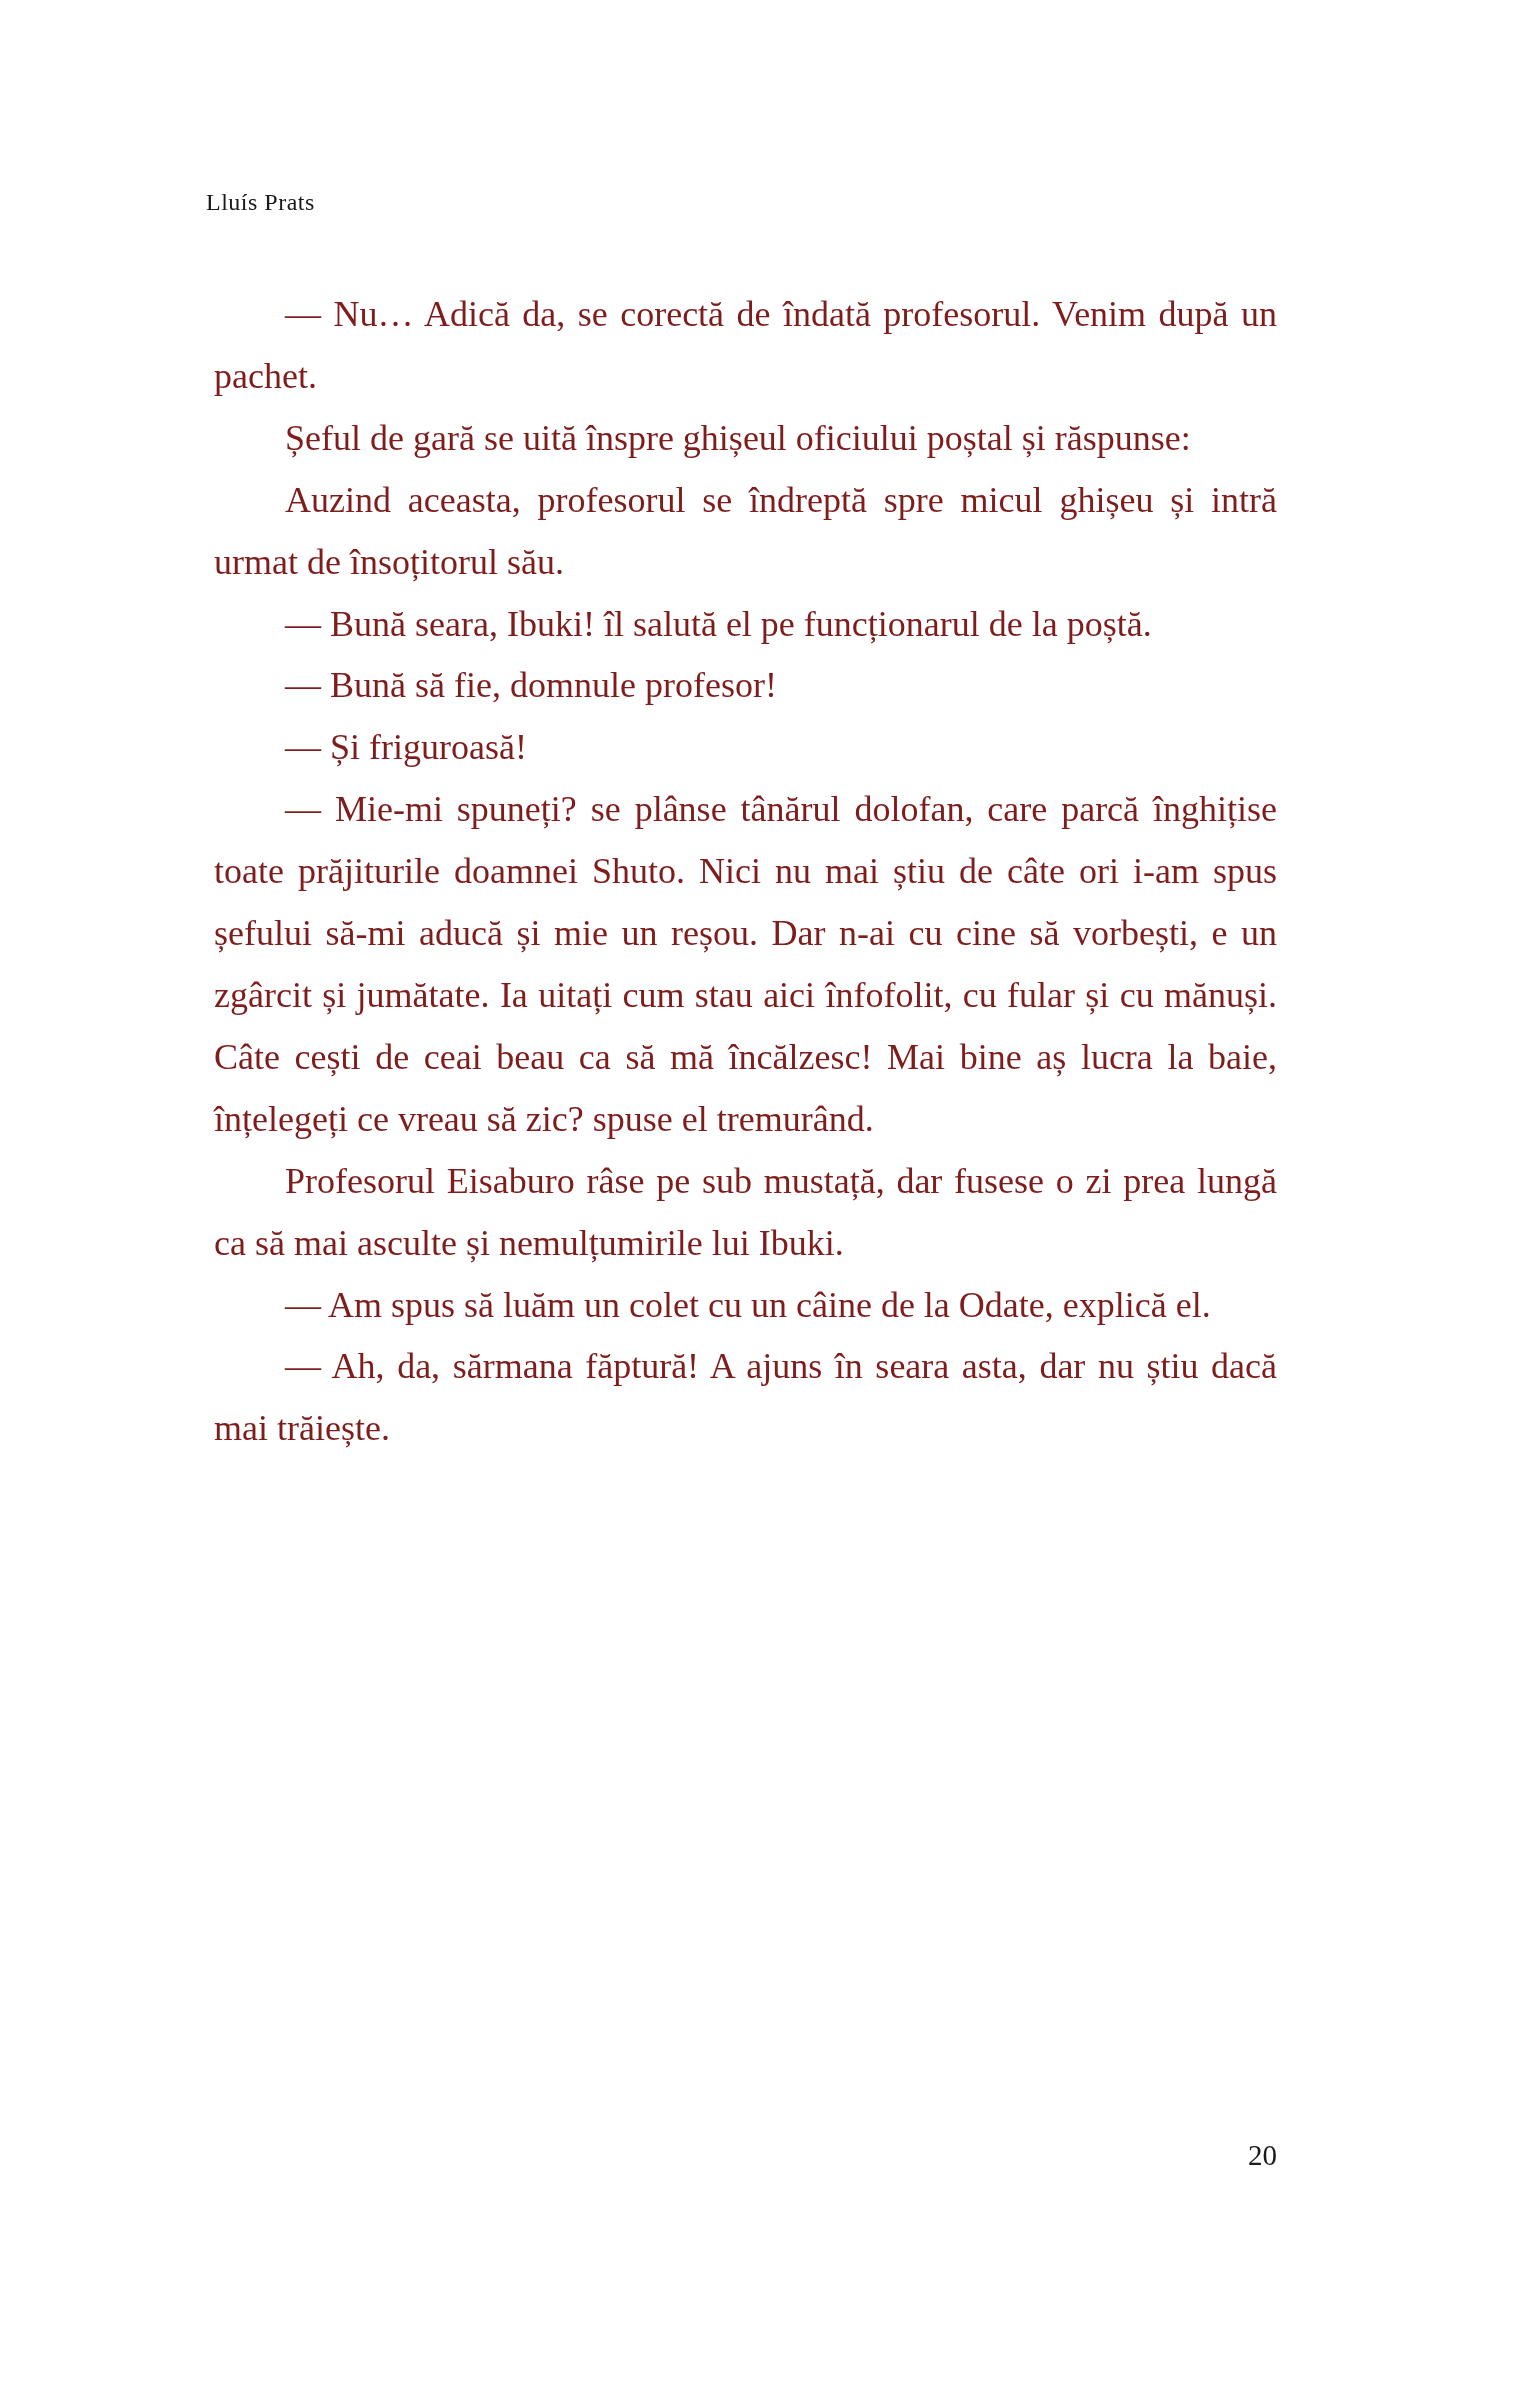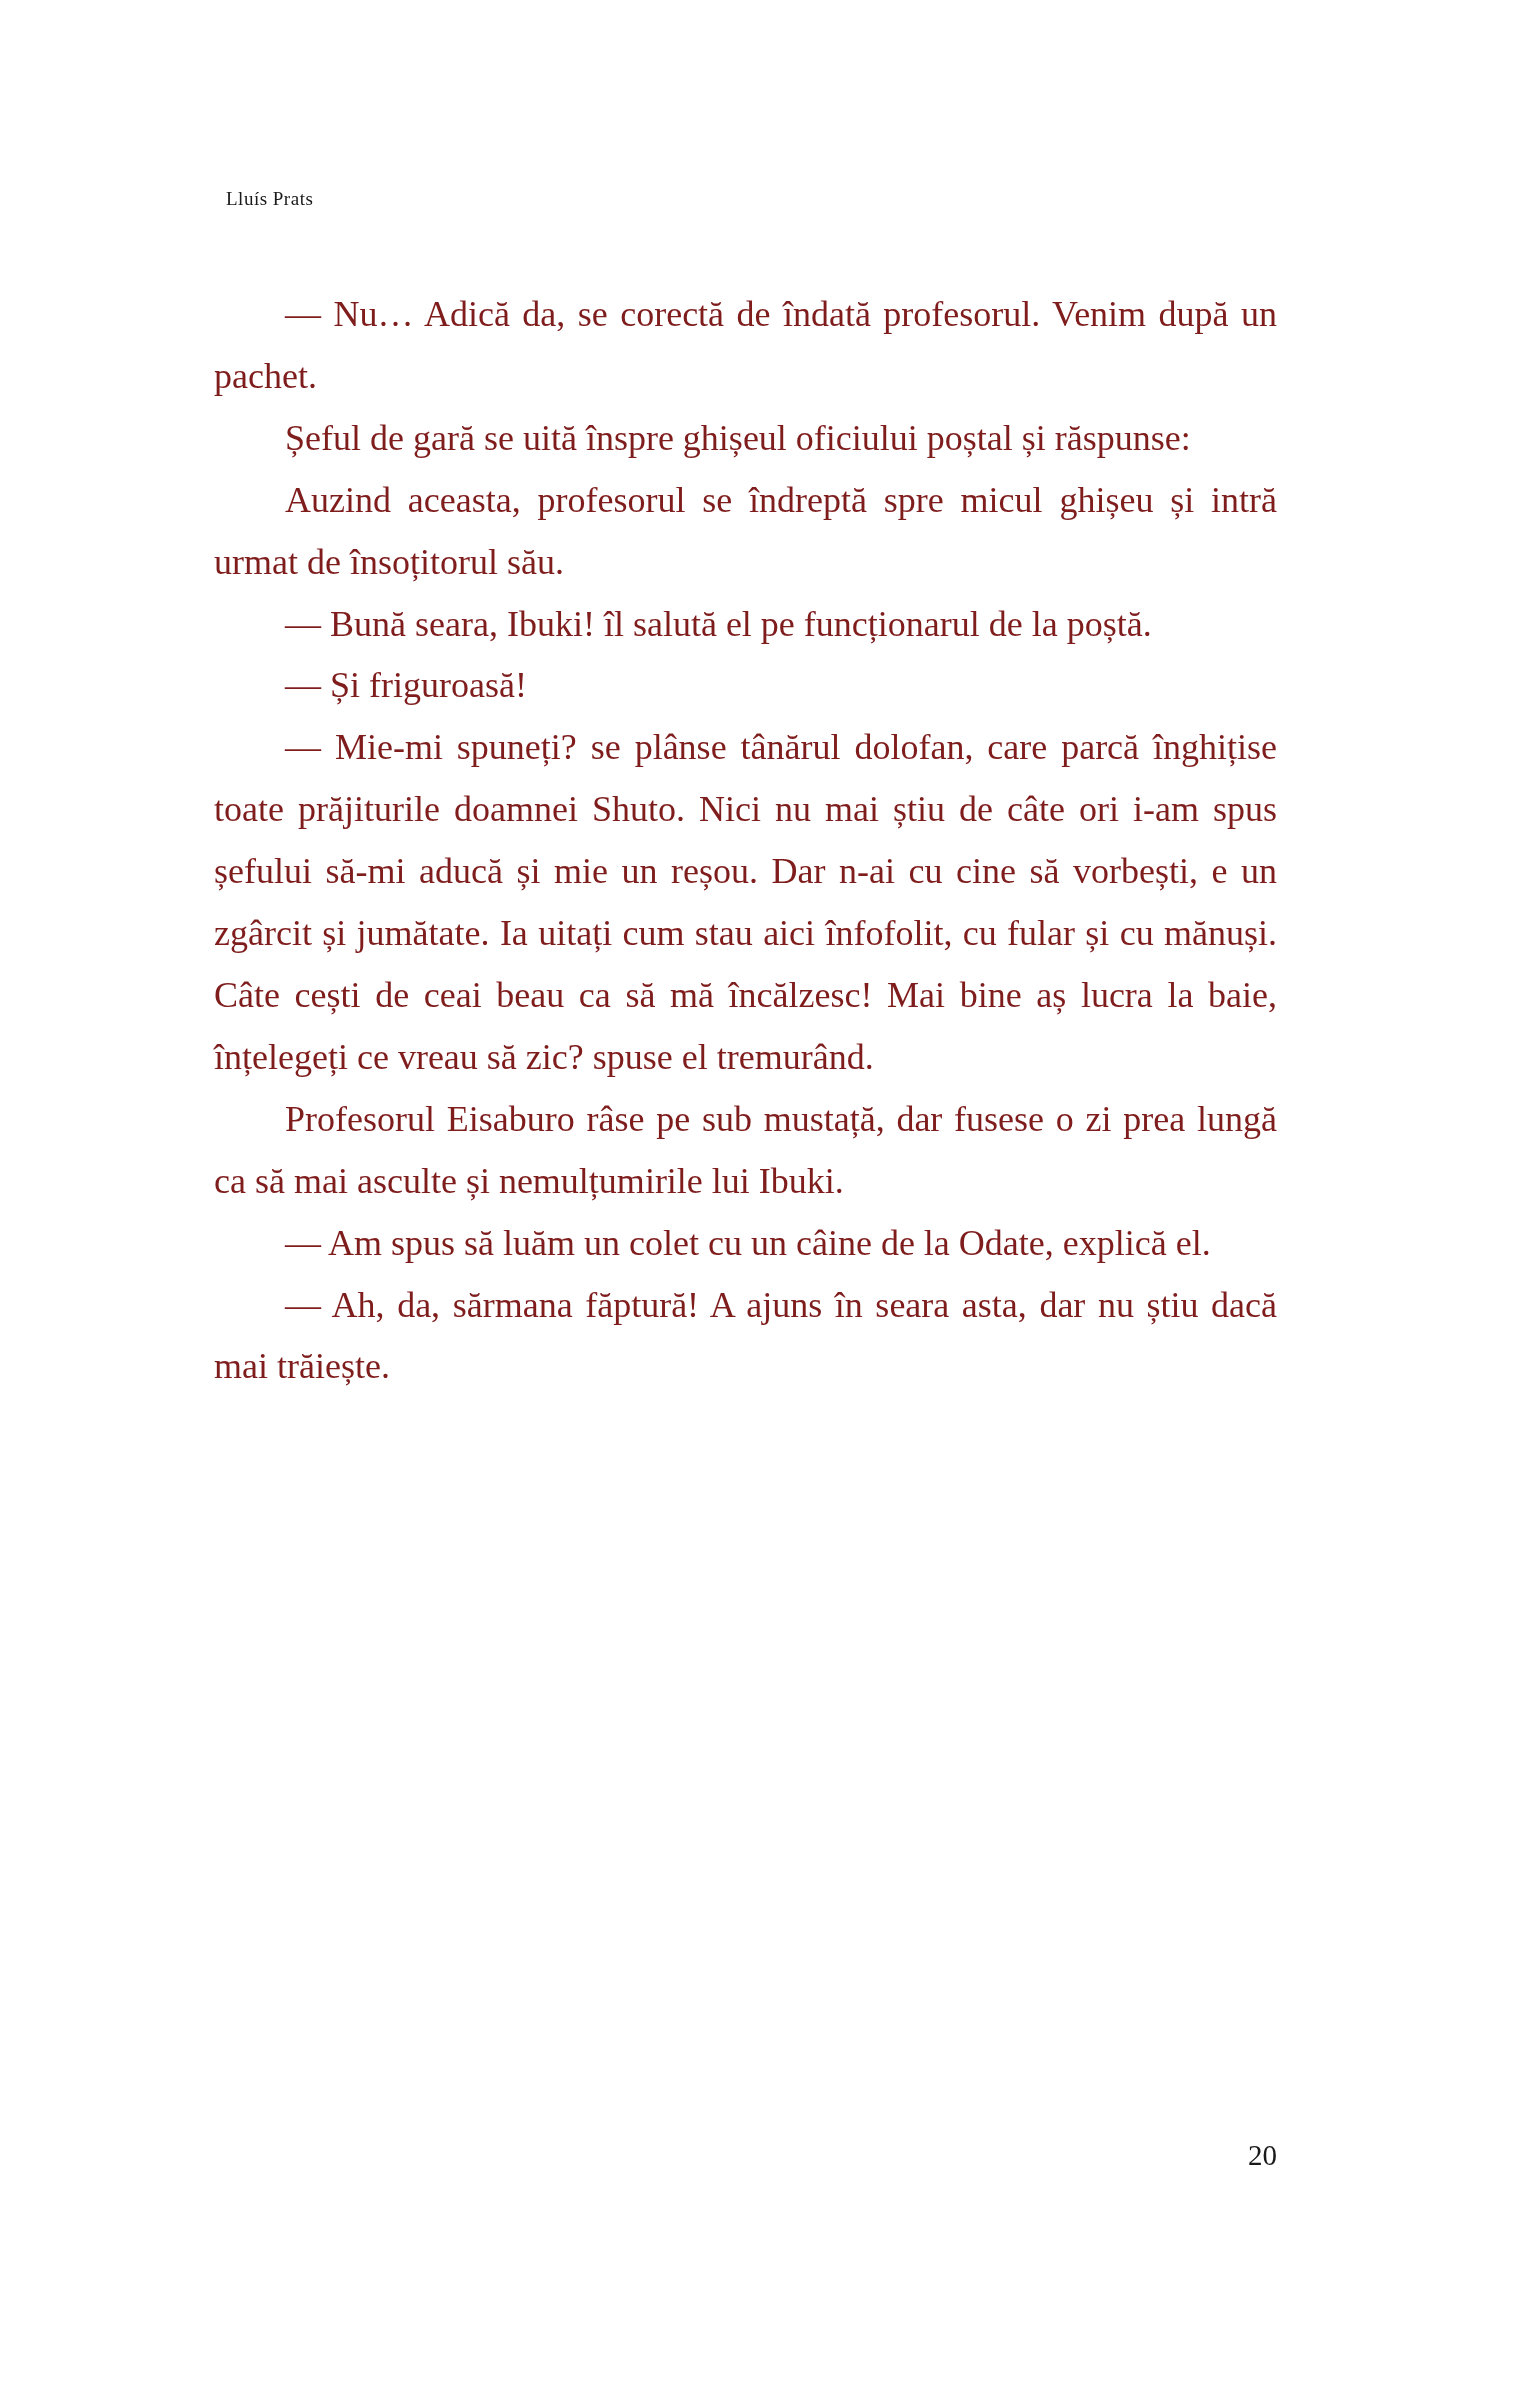--- a/index.html
+++ b/index.html
@@ -12,22 +12,22 @@
     width: 1533px;
     height: 2403px;
     background: #ffffff;
     color: #141414;
     font-family: "Liberation Serif", "DejaVu Serif", serif;
     overflow: hidden;
   }
   .running-header {
     position: absolute;
     top: 188px;
-    left: 226px;
-    font-size: 19px;
+    left: 206px;
+    font-size: 24px;
     line-height: 1.2;
     letter-spacing: 0.5px;
     color: #1a1a1a;
   }
   .text-block {
     position: absolute;
     top: 284px;
     left: 214px;
     width: 1063px;
     font-size: 36px;
@@ -55,20 +55,21 @@
 
 <div class="page">
 
   <div class="running-header">Lluís Prats</div>
 
   <div class="text-block">
     <p>— Nu… Adică da, se corectă de îndată profesorul. Venim după un pachet.</p>
     <p>Șeful de gară se uită înspre ghișeul oficiului poștal și răspunse:</p>
     <p>Auzind aceasta, profesorul se îndreptă spre micul ghișeu și intră urmat de însoțitorul său.</p>
     <p>— Bună seara, Ibuki! îl salută el pe funcționarul de la poștă.</p>
+    <p>— Bună să fie, domnule profesor!</p>
     <p>— Și friguroasă!</p>
     <p>— Mie-mi spuneți? se plânse tânărul dolofan, care parcă înghițise toate prăjiturile doamnei Shuto. Nici nu mai știu de câte ori i-am spus șefului să-mi aducă și mie un reșou. Dar n-ai cu cine să vorbești, e un zgârcit și jumătate. Ia uitați cum stau aici înfofolit, cu fular și cu mănuși. Câte cești de ceai beau ca să mă încălzesc! Mai bine aș lucra la baie, înțelegeți ce vreau să zic? spuse el tremurând.</p>
     <p>Profesorul Eisaburo râse pe sub mustață, dar fusese o zi prea lungă ca să mai asculte și nemulțumirile lui Ibuki.</p>
     <p>— Am spus să luăm un colet cu un câine de la Odate, explică el.</p>
     <p>— Ah, da, sărmana făptură! A ajuns în seara asta, dar nu știu dacă mai trăiește.</p>
   </div>
 
   <div class="page-number">20</div>
 
 </div>

